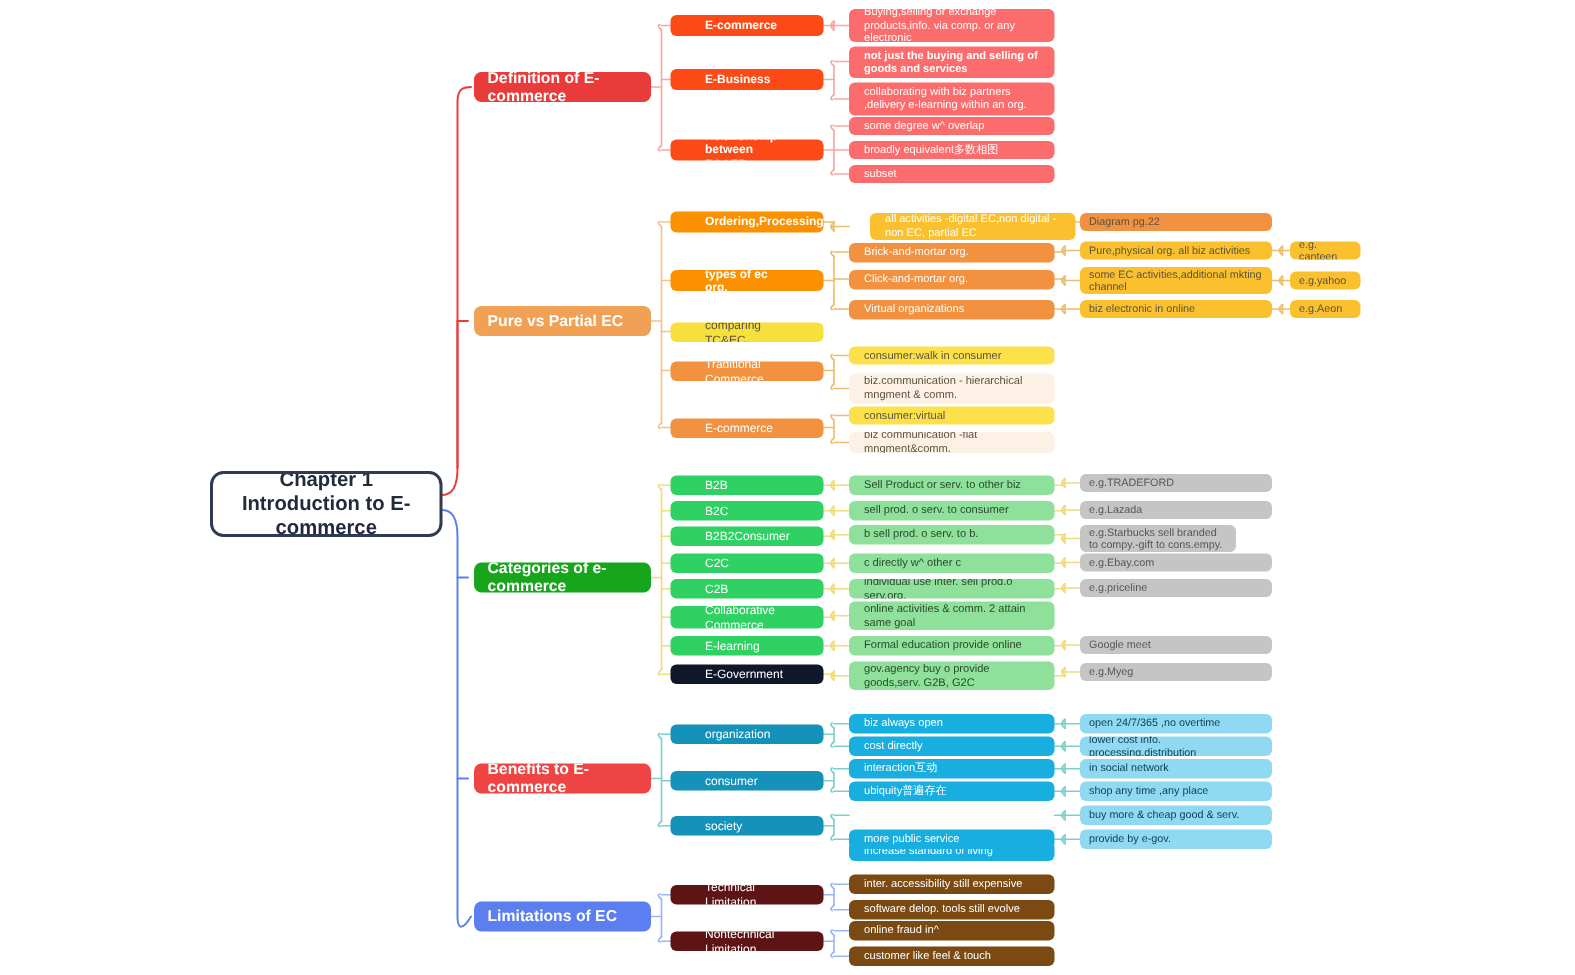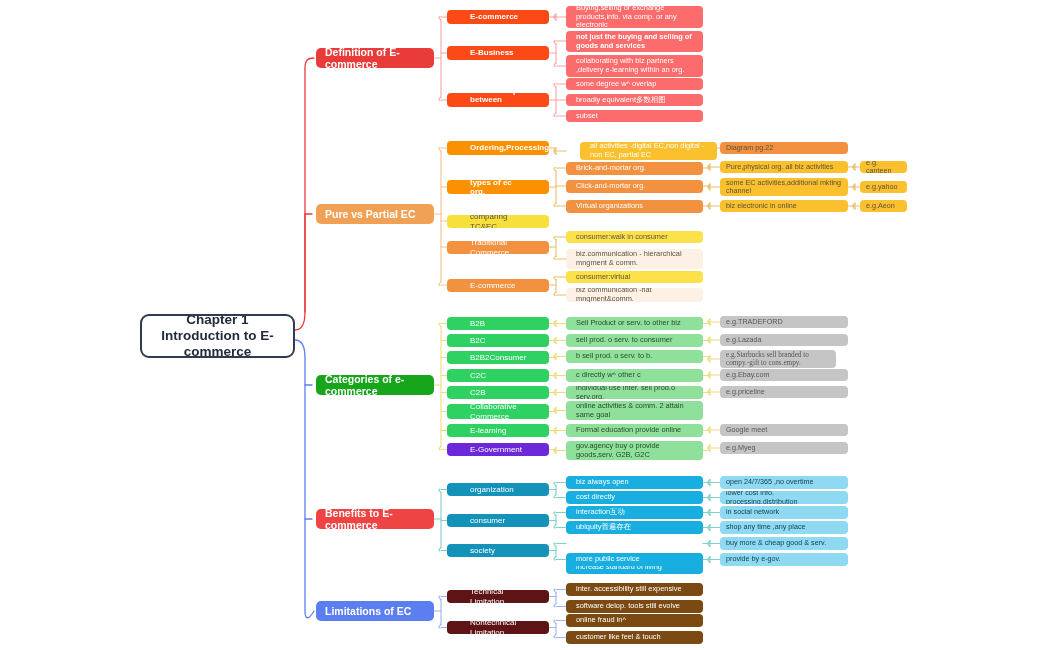--- a/index.html
+++ b/index.html
@@ -433,21 +433,21 @@
       </div>
       <div class="node lvl4 grey-txt" style="left: 720px; top: 334px; width: 128px; height: 12px; background: rgb(197, 197, 197);">
         <span>e.g.Lazada</span>
       </div>
       <div class="node lvl2" style="left: 447px; top: 351px; width: 102px; height: 13px; background: rgb(46, 209, 98);">
         <span>B2B2Consumer</span>
       </div>
       <div class="node lvl3 green-txt" style="left: 566px; top: 350px; width: 137px; height: 13px; background: rgb(142, 224, 154);">
         <span>b sell prod. o serv. to b.</span>
       </div>
-      <div class="node lvl4 grey-txt" style="left: 720px; top: 350px; width: 116px; height: 18px; background: rgb(197, 197, 197); font-family: Liberation Serif, serif;">
+      <div class="node lvl4 grey-txt" style="left: 720px; top: 350px; width: 104px; height: 18px; background: rgb(197, 197, 197);">
         <span>e.g.Starbucks sell branded to compy.-gift to cons.empy.</span>
       </div>
       <div class="node lvl2" style="left: 447px; top: 369px; width: 102px; height: 13px; background: rgb(46, 209, 98);">
         <span>C2C</span>
       </div>
       <div class="node lvl3 green-txt" style="left: 566px; top: 369px; width: 137px; height: 13px; background: rgb(142, 224, 154);">
         <span>c directly w^ other c</span>
       </div>
       <div class="node lvl4 grey-txt" style="left: 720px; top: 369px; width: 128px; height: 12px; background: rgb(197, 197, 197);">
         <span>e.g.Ebay.com</span>
@@ -469,21 +469,21 @@
       </div>
       <div class="node lvl2" style="left: 447px; top: 424px; width: 102px; height: 13px; background: rgb(46, 209, 98);">
         <span>E-learning</span>
       </div>
       <div class="node lvl3 green-txt" style="left: 566px; top: 424px; width: 137px; height: 13px; background: rgb(142, 224, 154);">
         <span>Formal education provide online</span>
       </div>
       <div class="node lvl4 grey-txt" style="left: 720px; top: 424px; width: 128px; height: 12px; background: rgb(197, 197, 197);">
         <span>Google meet</span>
       </div>
-      <div class="node lvl2" style="left: 447px; top: 443px; width: 102px; height: 13px; background: #6d28d9; align-items: center;">
+      <div class="node lvl2" style="left: 447px; top: 443px; width: 102px; height: 13px; background: #0f172a; align-items: center;">
         <span>E-Government</span>
       </div>
       <div class="node lvl3 green-txt" style="left: 566px; top: 441px; width: 137px; height: 19px; background: rgb(142, 224, 154);">
         <span>gov.agency buy o provide goods,serv. G2B, G2C</span>
       </div>
       <div class="node lvl4 grey-txt" style="left: 720px; top: 442px; width: 128px; height: 12px; background: rgb(197, 197, 197);">
         <span>e.g.Myeg</span>
       </div>
       <div class="node lvl2" style="left: 447px; top: 483px; width: 102px; height: 13px; background: rgb(21, 146, 186);">
         <span>organization</span>

